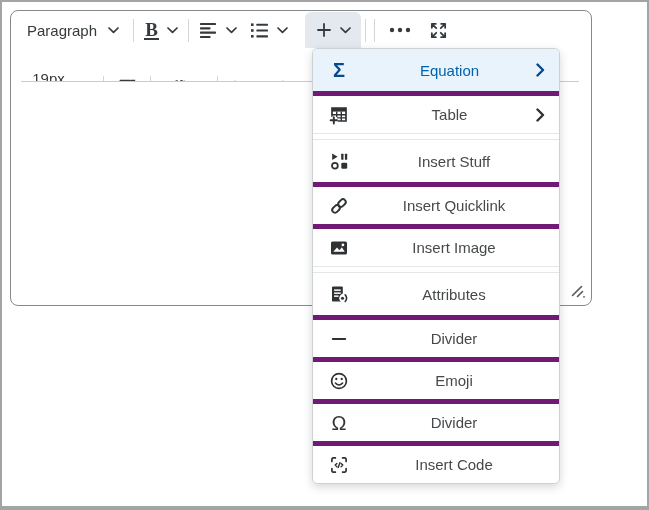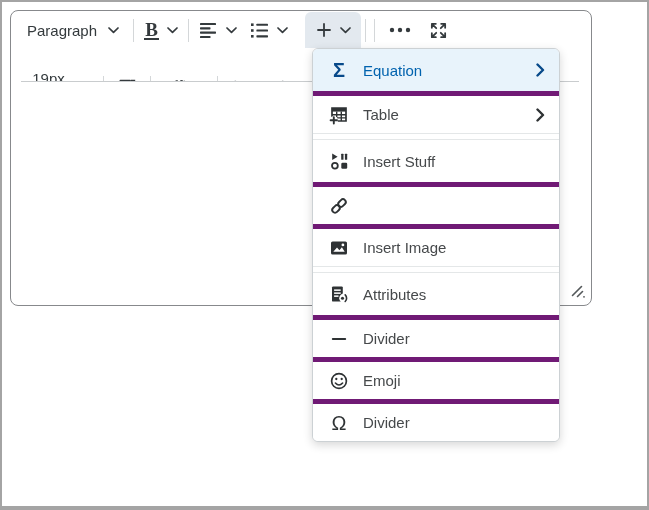--- a/index.html
+++ b/index.html
@@ -53,21 +53,21 @@
   .mi {
     height:42px; display:flex; align-items:center; padding:0 14px 0 15px;
     color:#46494b; font-size:15px; cursor:pointer; background:#fff;
   }
   .mi + .mi { border-top:5px solid #701a75; }
   .mi-hl { background:#e8f3fb; color:#0062ae; }
   .mi-ic { width:22px; display:flex; align-items:center; justify-content:center; margin-right:13px; color:#2e3234; flex:0 0 auto; }
   .mi-hl .mi-ic { color:#07498a; }
   .mi-glyph-sigma { font-size:20px; font-weight:bold; line-height:1; }
   .mi-glyph-omega { font-size:20px; font-weight:500; line-height:1; }
-  .mi-label { flex:1 1 auto; }
+  .mi-label { flex:1 1 auto;text-align:center; }
   .mi-sub { flex:0 0 auto; color:#2e3234; display:flex; }
   .mi-hl .mi-sub { color:#07498a; }
 </style>
 </head>
 <body>
 
 <div class="frame">
 
   <div class="editor">
 
@@ -270,20 +270,21 @@
       </div>
       <div class="mi">
         <span class="mi-ic">
           <svg width="20" height="20" viewBox="0 0 20 20" fill="none" stroke="currentColor" stroke-width="1.9">
               <g transform="rotate(-45 10 10)">
                 <rect x="1.6" y="7.2" width="8.3" height="5.6" rx="2.8"></rect>
                 <rect x="10.1" y="7.2" width="8.3" height="5.6" rx="2.8"></rect>
               </g>
             </svg>
         </span>
+        <span class="mi-label">Insert Quicklink</span>
       </div>
       <div class="mi">
         <span class="mi-ic">
           <svg width="20" height="20" viewBox="0 0 20 20">
               <rect x="2" y="3.5" width="16" height="13" rx="1.6" fill="currentColor"></rect>
               <path d="M4.3 13.8 L8 9.4 L10.4 12.2 L12.9 9.2 L15.7 13.8 Z" fill="#fff"></path>
               <circle cx="13.9" cy="6.9" r="1.4" fill="#fff"></circle>
             </svg>
         </span>
         <span class="mi-label">Insert Image</span>
@@ -321,16 +322,34 @@
               <circle cx="12.7" cy="8" r="1.15" fill="currentColor" stroke="none"></circle>
               <path d="M6.4 12 q3.6 3.9 7.2 0" stroke-width="1.6" stroke-linecap="round"></path>
             </svg>
         </span>
         <span class="mi-label">Emoji</span>
       </div>
       <div class="mi">
         <span class="mi-ic mi-glyph-omega">Ω</span>
         <span class="mi-label">Divider</span>
       </div>
+      <div class="mi">
+        <span class="mi-ic">
+          <svg width="20" height="20" viewBox="0 0 20 20" fill="none" stroke="currentColor" stroke-linecap="round" stroke-linejoin="round">
+              <g stroke-width="1.7">
+                <path d="M6.4 2.9 H4.2 A1.3 1.3 0 0 0 2.9 4.2 V6.4"></path>
+                <path d="M13.6 2.9 H15.8 A1.3 1.3 0 0 1 17.1 4.2 V6.4"></path>
+                <path d="M2.9 13.6 V15.8 A1.3 1.3 0 0 0 4.2 17.1 H6.4"></path>
+                <path d="M17.1 13.6 V15.8 A1.3 1.3 0 0 1 15.8 17.1 H13.6"></path>
+              </g>
+              <g stroke-width="1.4">
+                <path d="M7.9 8.5 L6.2 10.1 L7.9 11.7"></path>
+                <path d="M12.1 8.5 L13.8 10.1 L12.1 11.7"></path>
+                <path d="M10.9 7.7 L9.2 12.5"></path>
+              </g>
+            </svg>
+        </span>
+        <span class="mi-label">Insert Code</span>
+      </div>
     </div>
 
   </div>
 </div>
 
 </body></html>

